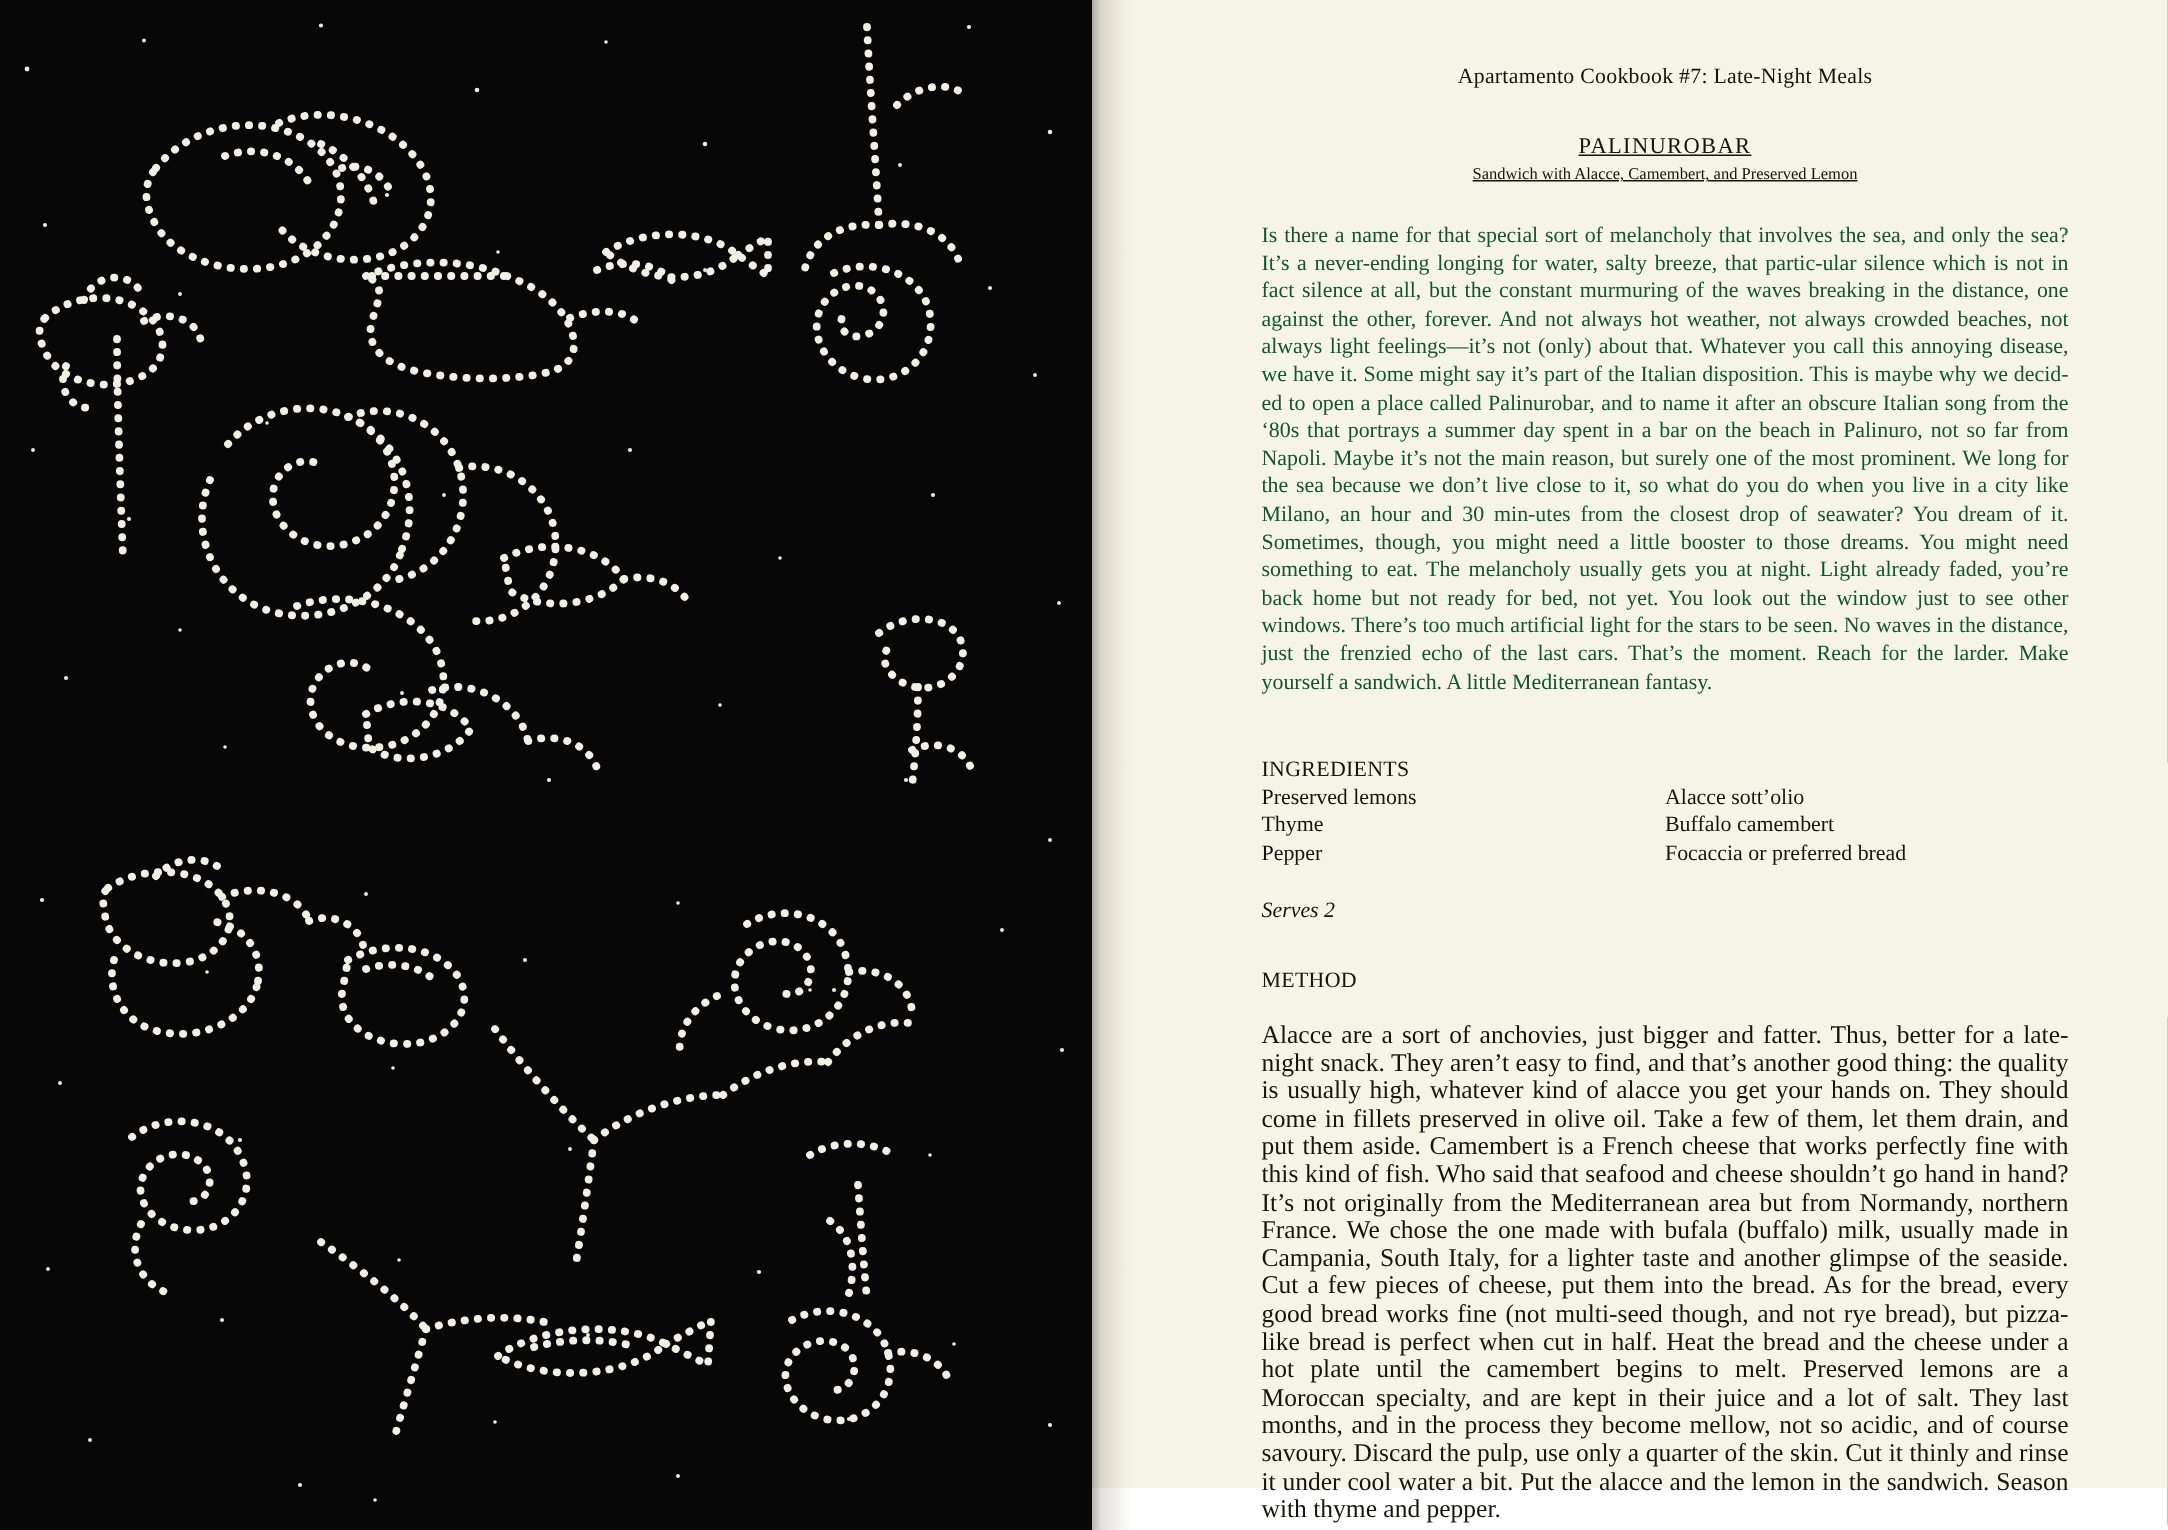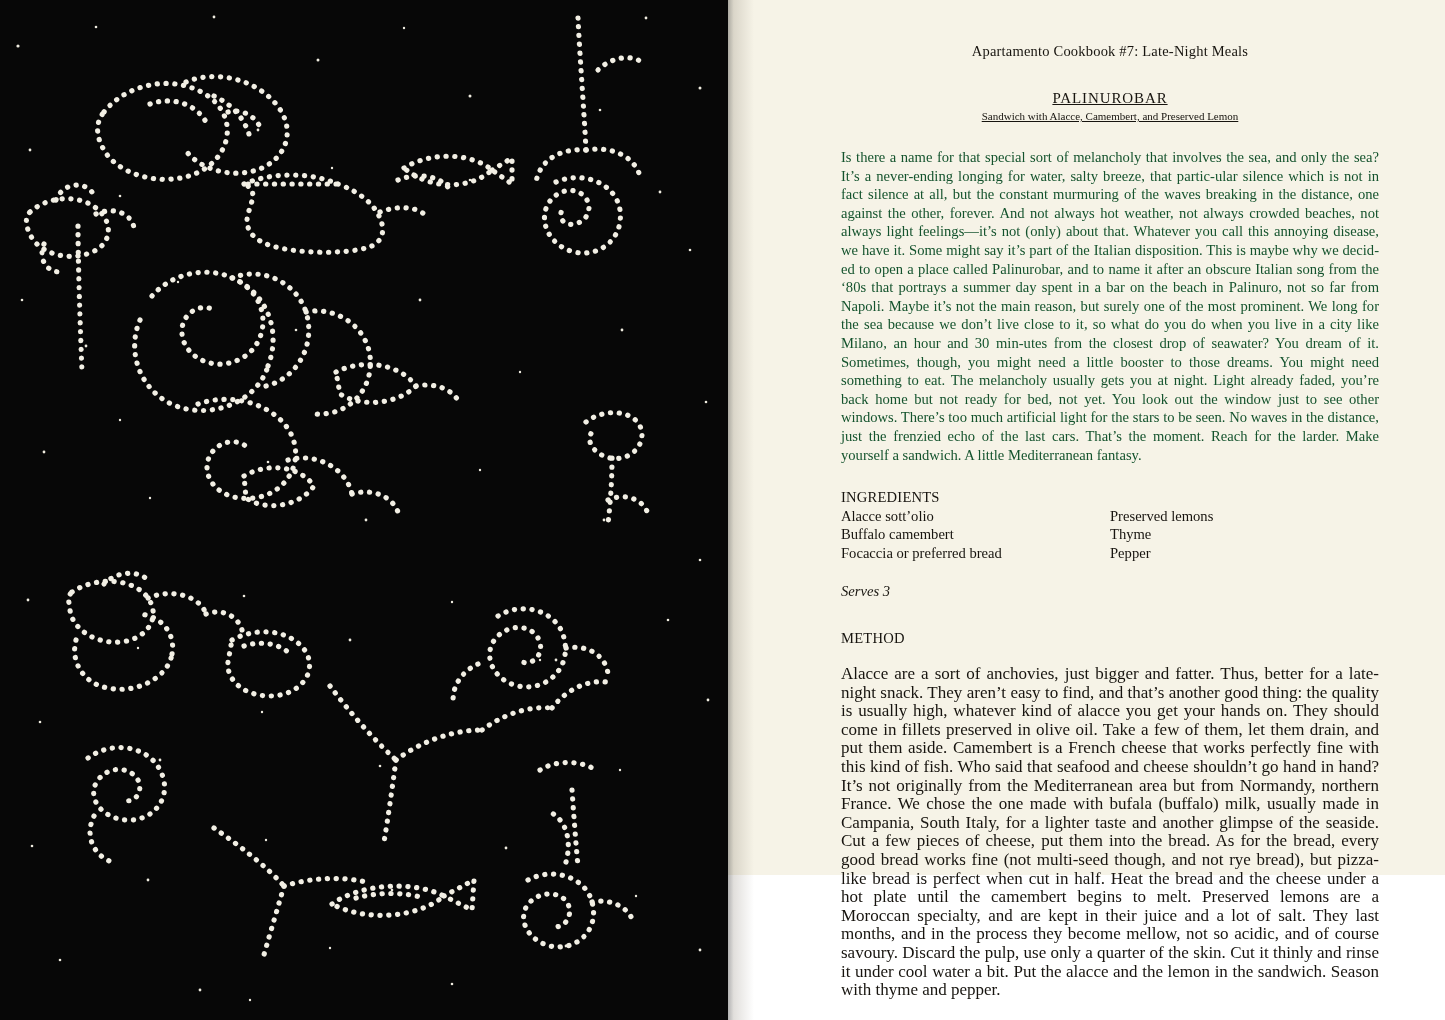--- a/index.html
+++ b/index.html
@@ -42,21 +42,21 @@
     height: 1020px;
     background: linear-gradient(to right, rgba(0,0,0,0.30) 0%, rgba(120,110,95,0.22) 22%, rgba(0,0,0,0.0) 100%);
     pointer-events: none;
     z-index: 5;
   }
 
   
   .page-right {
     position: relative;
     width: 717px;
-    height: 875px;
+    height: 992px;
     background: #f6f3e7;
     box-sizing: border-box;
     padding: 38px 90px 0 90px;
   }
   .page-right .inner {
     width: 538px;
     margin-left: 23px;
   }
 
   .running-head {
@@ -89,21 +89,21 @@
     margin-top: 26px;
     font-size: 14.6px;
     line-height: 18.6px;
     color: #14532d;
     text-align: justify;
     text-justify: inter-word;
     hyphens: manual;
   }
 
   .section-label {
-    margin-top: 24px;
+    margin-top: 40px;
     font-size: 14.6px;
     line-height: 18.6px;
     color: #17140f;
     letter-spacing: 0.2px;
   }
 
   .ingredients {
     display: flex;
     margin-top: 0;
     font-size: 14.6px;
@@ -322,32 +322,32 @@
         <h1 class="recipe-title">PALINUROBAR</h1>
         <h2 class="recipe-sub">Sandwich with Alacce, Camembert, and Preserved Lemon</h2>
       </div>
 
       <p class="body-text">Is there a name for that special sort of melancholy that involves the sea, and only the sea? It’s a never-ending longing for water, salty breeze, that partic-ular silence which is not in fact silence at all, but the constant murmuring of the waves breaking in the distance, one against the other, forever. And not always hot weather, not always crowded beaches, not always light feelings—it’s not (only) about that. Whatever you call this annoying disease, we have it. Some might say it’s part of the Italian disposition. This is maybe why we decid-ed to open a place called Palinurobar, and to name it after an obscure Italian song from the ‘80s that portrays a summer day spent in a bar on the beach in Palinuro, not so far from Napoli. Maybe it’s not the main reason, but surely one of the most prominent. We long for the sea because we don’t live close to it, so what do you do when you live in a city like Milano, an hour and 30 min-utes from the closest drop of seawater? You dream of it. Sometimes, though, you might need a little booster to those dreams. You might need something to eat. The melancholy usually gets you at night. Light already faded, you’re back home but not ready for bed, not yet. You look out the window just to see other windows. There’s too much artificial light for the stars to be seen. No waves in the distance, just the frenzied echo of the last cars. That’s the moment. Reach for the larder. Make yourself a sandwich. A little Mediterranean fantasy.</p>
 
       <div class="section-label">INGREDIENTS</div>
 
       <div class="ingredients">
         <div class="col">
+          <div>Preserved lemons</div>
+          <div>Thyme</div>
+          <div>Pepper</div>
+        </div>
+        <div class="col">
           <div>Alacce sott’olio</div>
           <div>Buffalo camembert</div>
           <div>Focaccia or preferred bread</div>
         </div>
-        <div class="col">
-          <div>Preserved lemons</div>
-          <div>Thyme</div>
-          <div>Pepper</div>
-        </div>
       </div>
 
-      <div class="serves">Serves 3</div>
+      <div class="serves">Serves 2</div>
 
       <div class="method-label">METHOD</div>
 
       <p class="method-text">Alacce are a sort of anchovies, just bigger and fatter. Thus, better for a late-night snack. They aren’t easy to find, and that’s another good thing: the quality is usually high, whatever kind of alacce you get your hands on. They should come in fillets preserved in olive oil. Take a few of them, let them drain, and put them aside. Camembert is a French cheese that works perfectly fine with this kind of fish. Who said that seafood and cheese shouldn’t go hand in hand? It’s not originally from the Mediterranean area but from Normandy, northern France. We chose the one made with bufala (buffalo) milk, usually made in Campania, South Italy, for a lighter taste and another glimpse of the seaside. Cut a few pieces of cheese, put them into the bread. As for the bread, every good bread works fine (not multi-seed though, and not rye bread), but pizza-like bread is perfect when cut in half. Heat the bread and the cheese under a hot plate until the camembert begins to melt. Preserved lemons are a Moroccan specialty, and are kept in their juice and a lot of salt. They last months, and in the process they become mellow, not so acidic, and of course savoury. Discard the pulp, use only a quarter of the skin. Cut it thinly and rinse it under cool water a bit. Put the alacce and the lemon in the sandwich. Season with thyme and pepper.</p>
 
       <div class="folio">75</div>
     </div>
   </div>
 
 </div>

